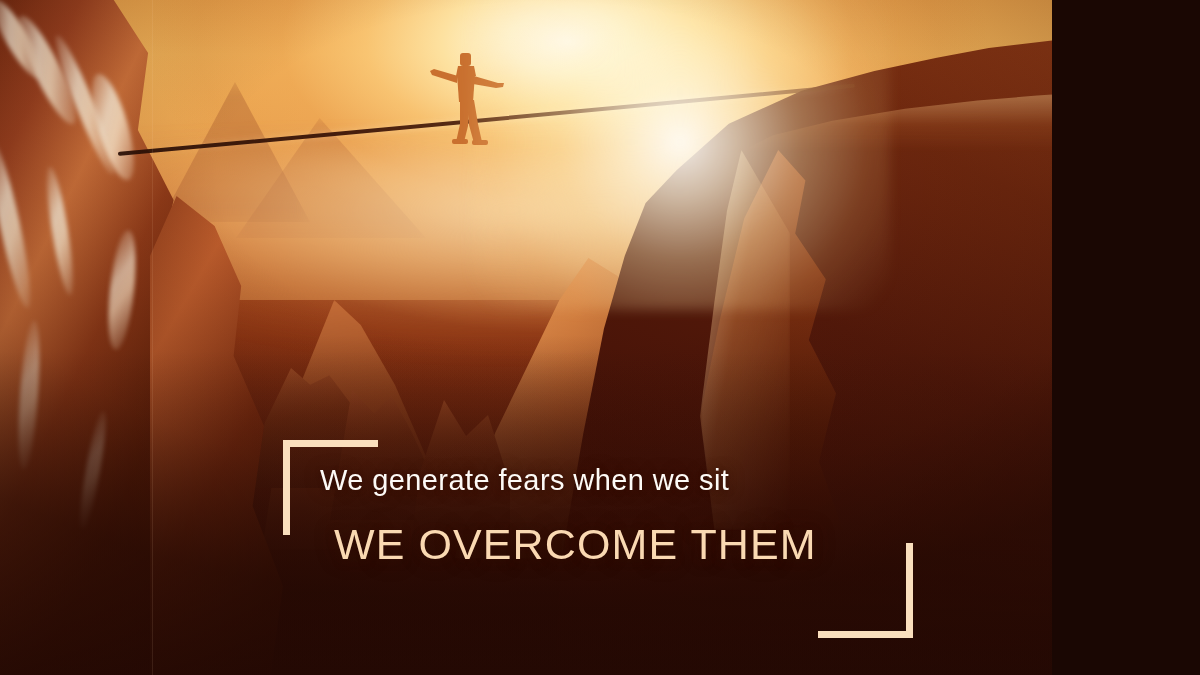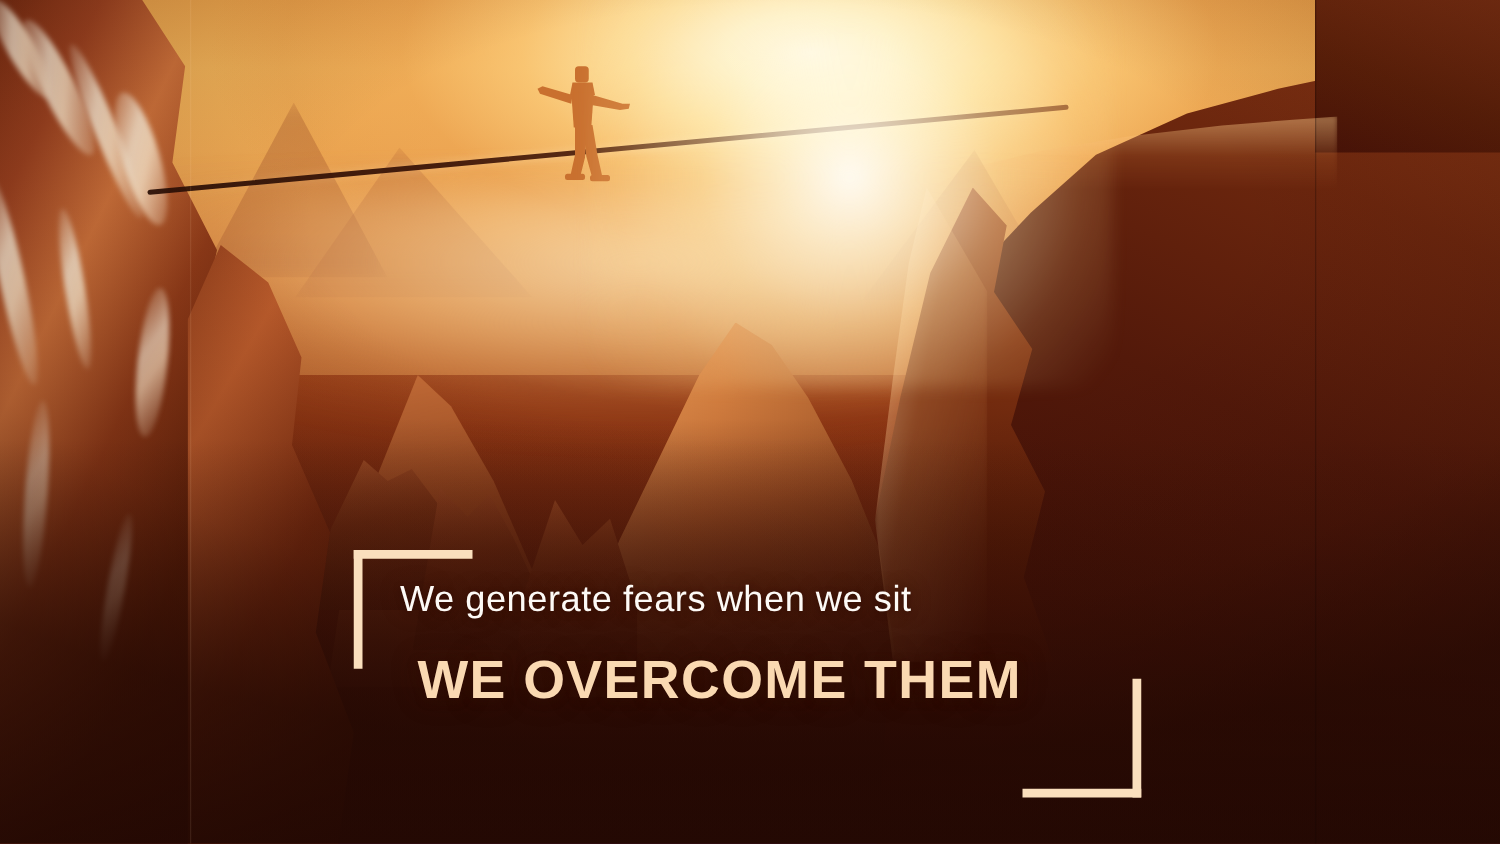--- a/index.html
+++ b/index.html
@@ -7,21 +7,21 @@
     margin: 0;
     padding: 0;
     background: #1a0703;
   }
   body {
     font-family: "Liberation Sans", sans-serif;
   }
 
   #banner {
     position: relative;
-    width: 1200px;
+    width: 1052px;
     height: 675px;
     overflow: hidden;
     background: #4c1d95;
   }
 
   
   .scene {
     position: absolute;
     inset: 0;
     overflow: hidden;
@@ -350,21 +350,21 @@
     color: #fdfaf6;
     white-space: nowrap;
     text-shadow: 0 1px 5px rgba(50,14,4,0.75), 0 0 18px rgba(60,18,6,0.45);
   }
 
   .line-2 {
     position: absolute;
     left: 51px;
     top: 80px;
     font-size: 43px;
-    font-weight: 700;
+    font-weight: 400;
     letter-spacing: 1.1px;
     color: #fad9b2;
     white-space: nowrap;
     text-shadow: 0 2px 8px rgba(45,12,4,0.70), 0 0 22px rgba(60,18,6,0.40);
   }
 
   .line-3 {
     position: absolute;
     left: 51px;
     top: 143px;

